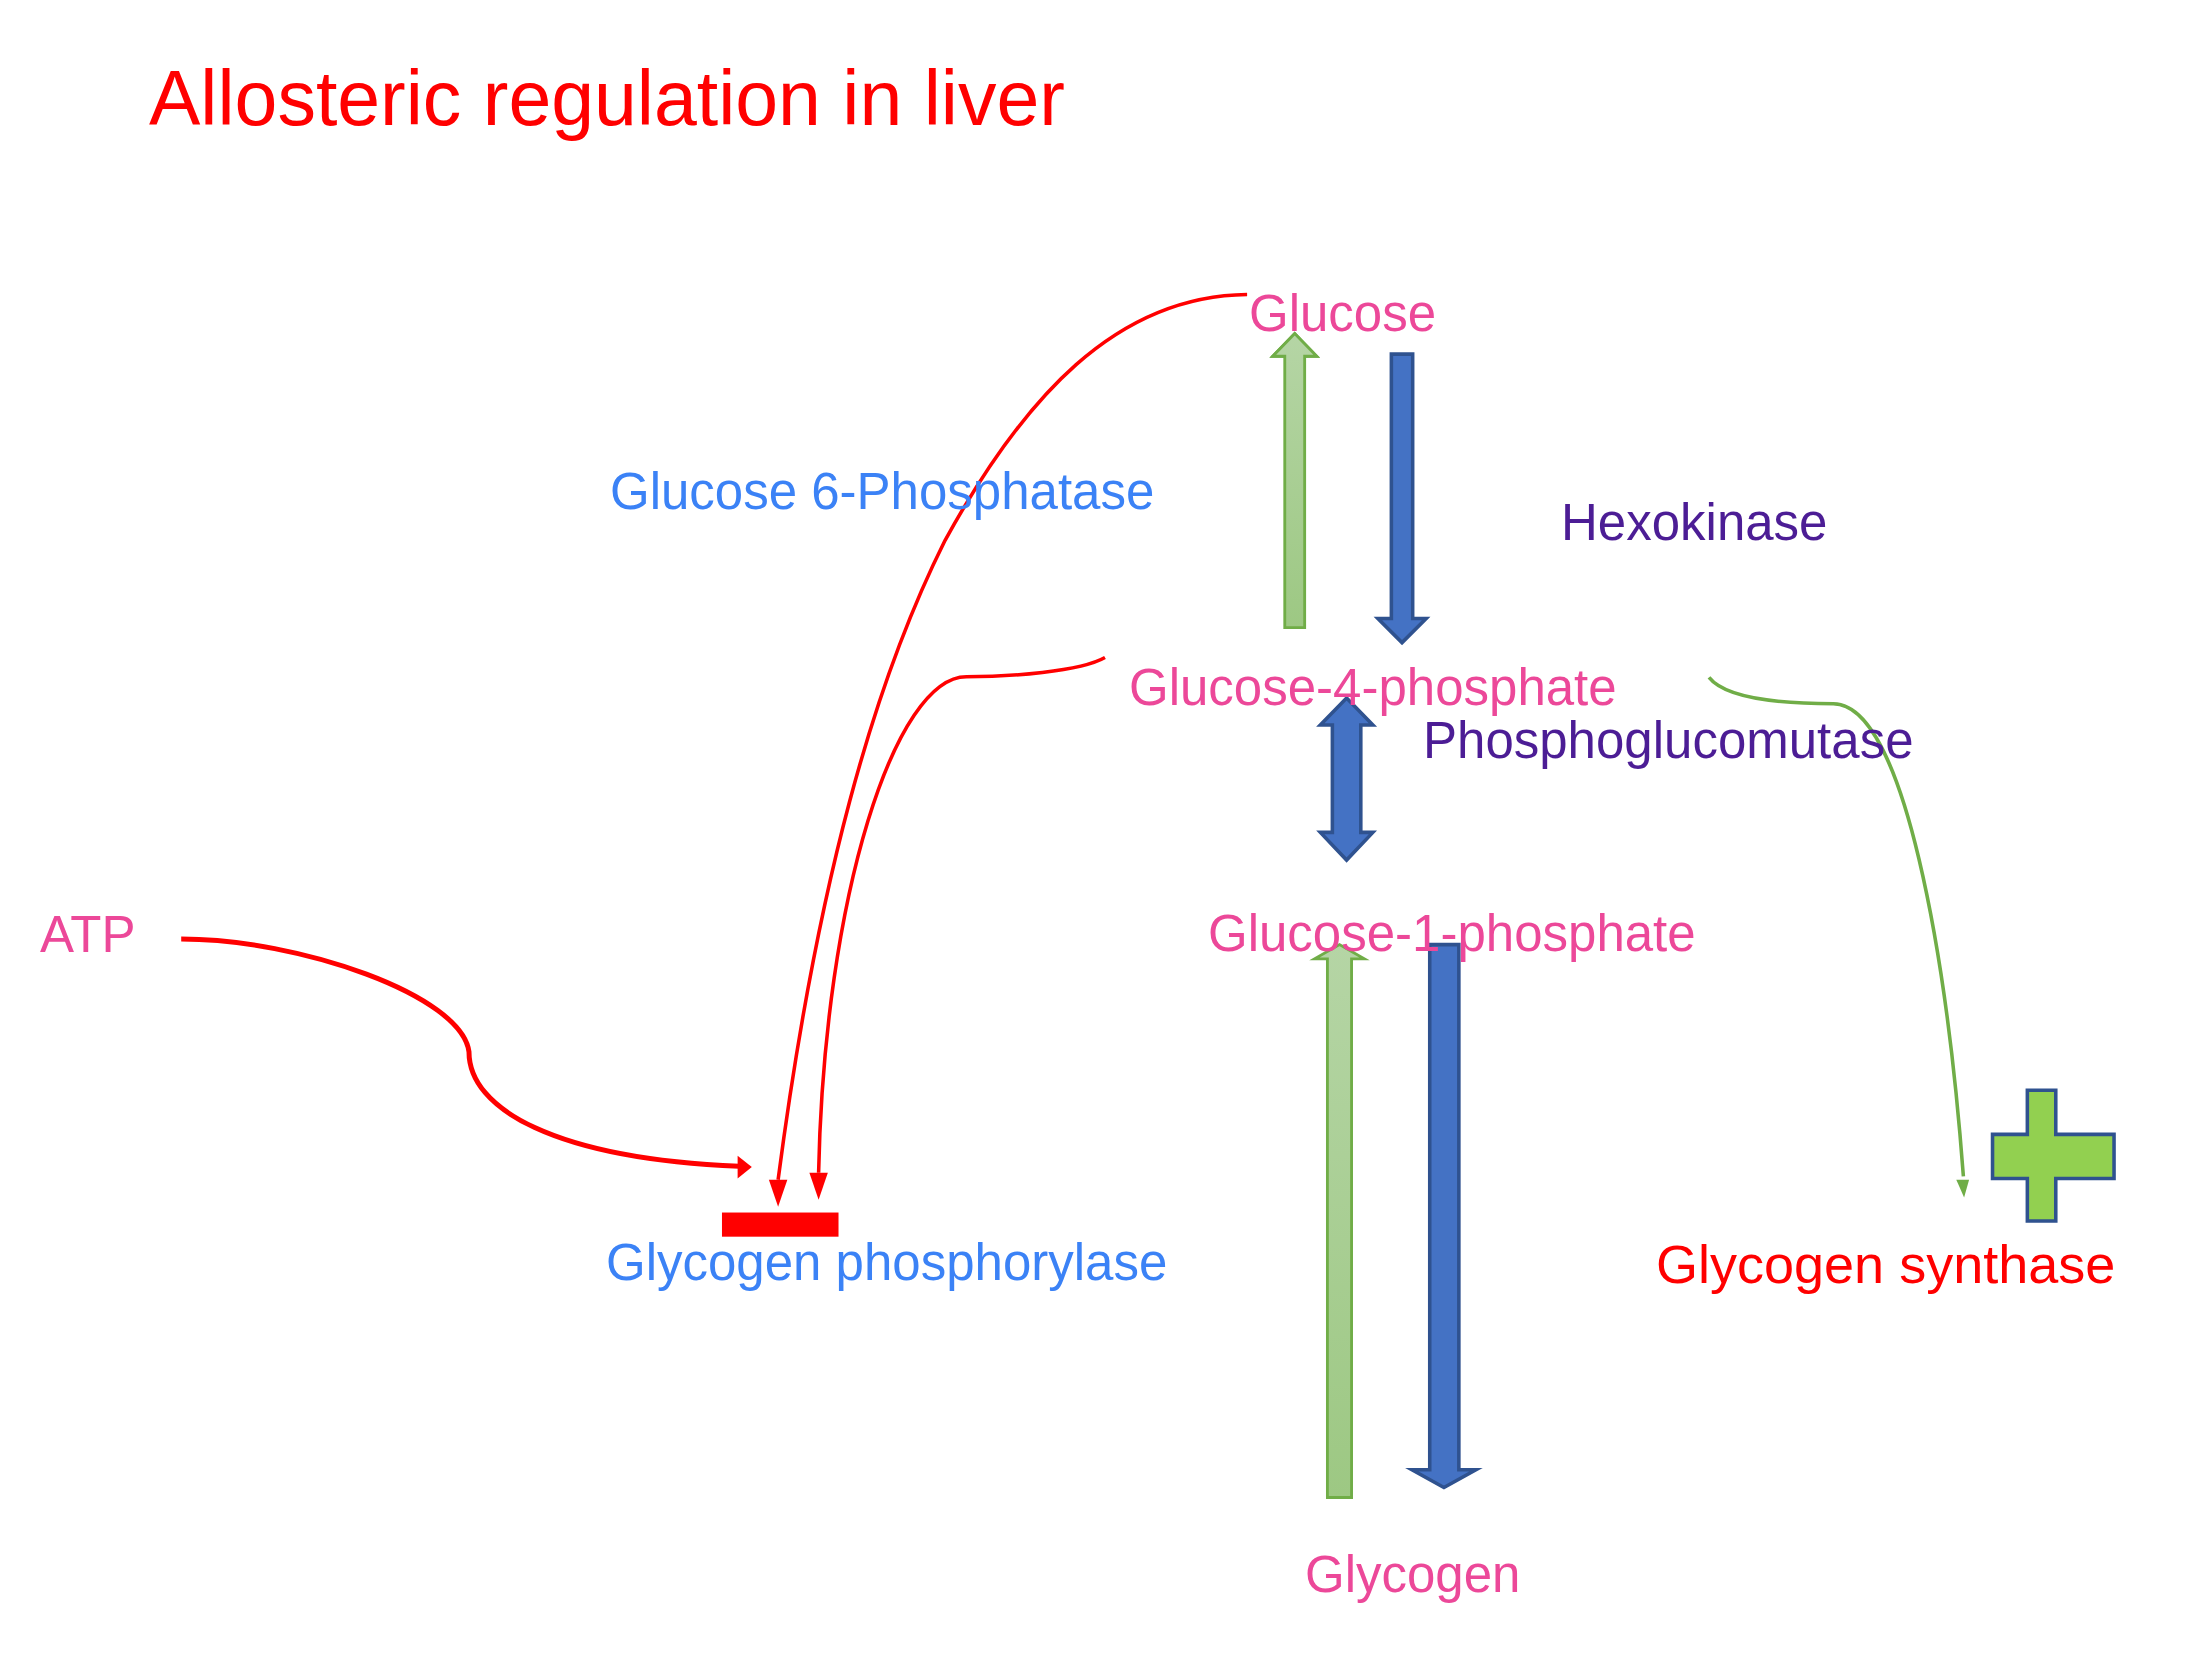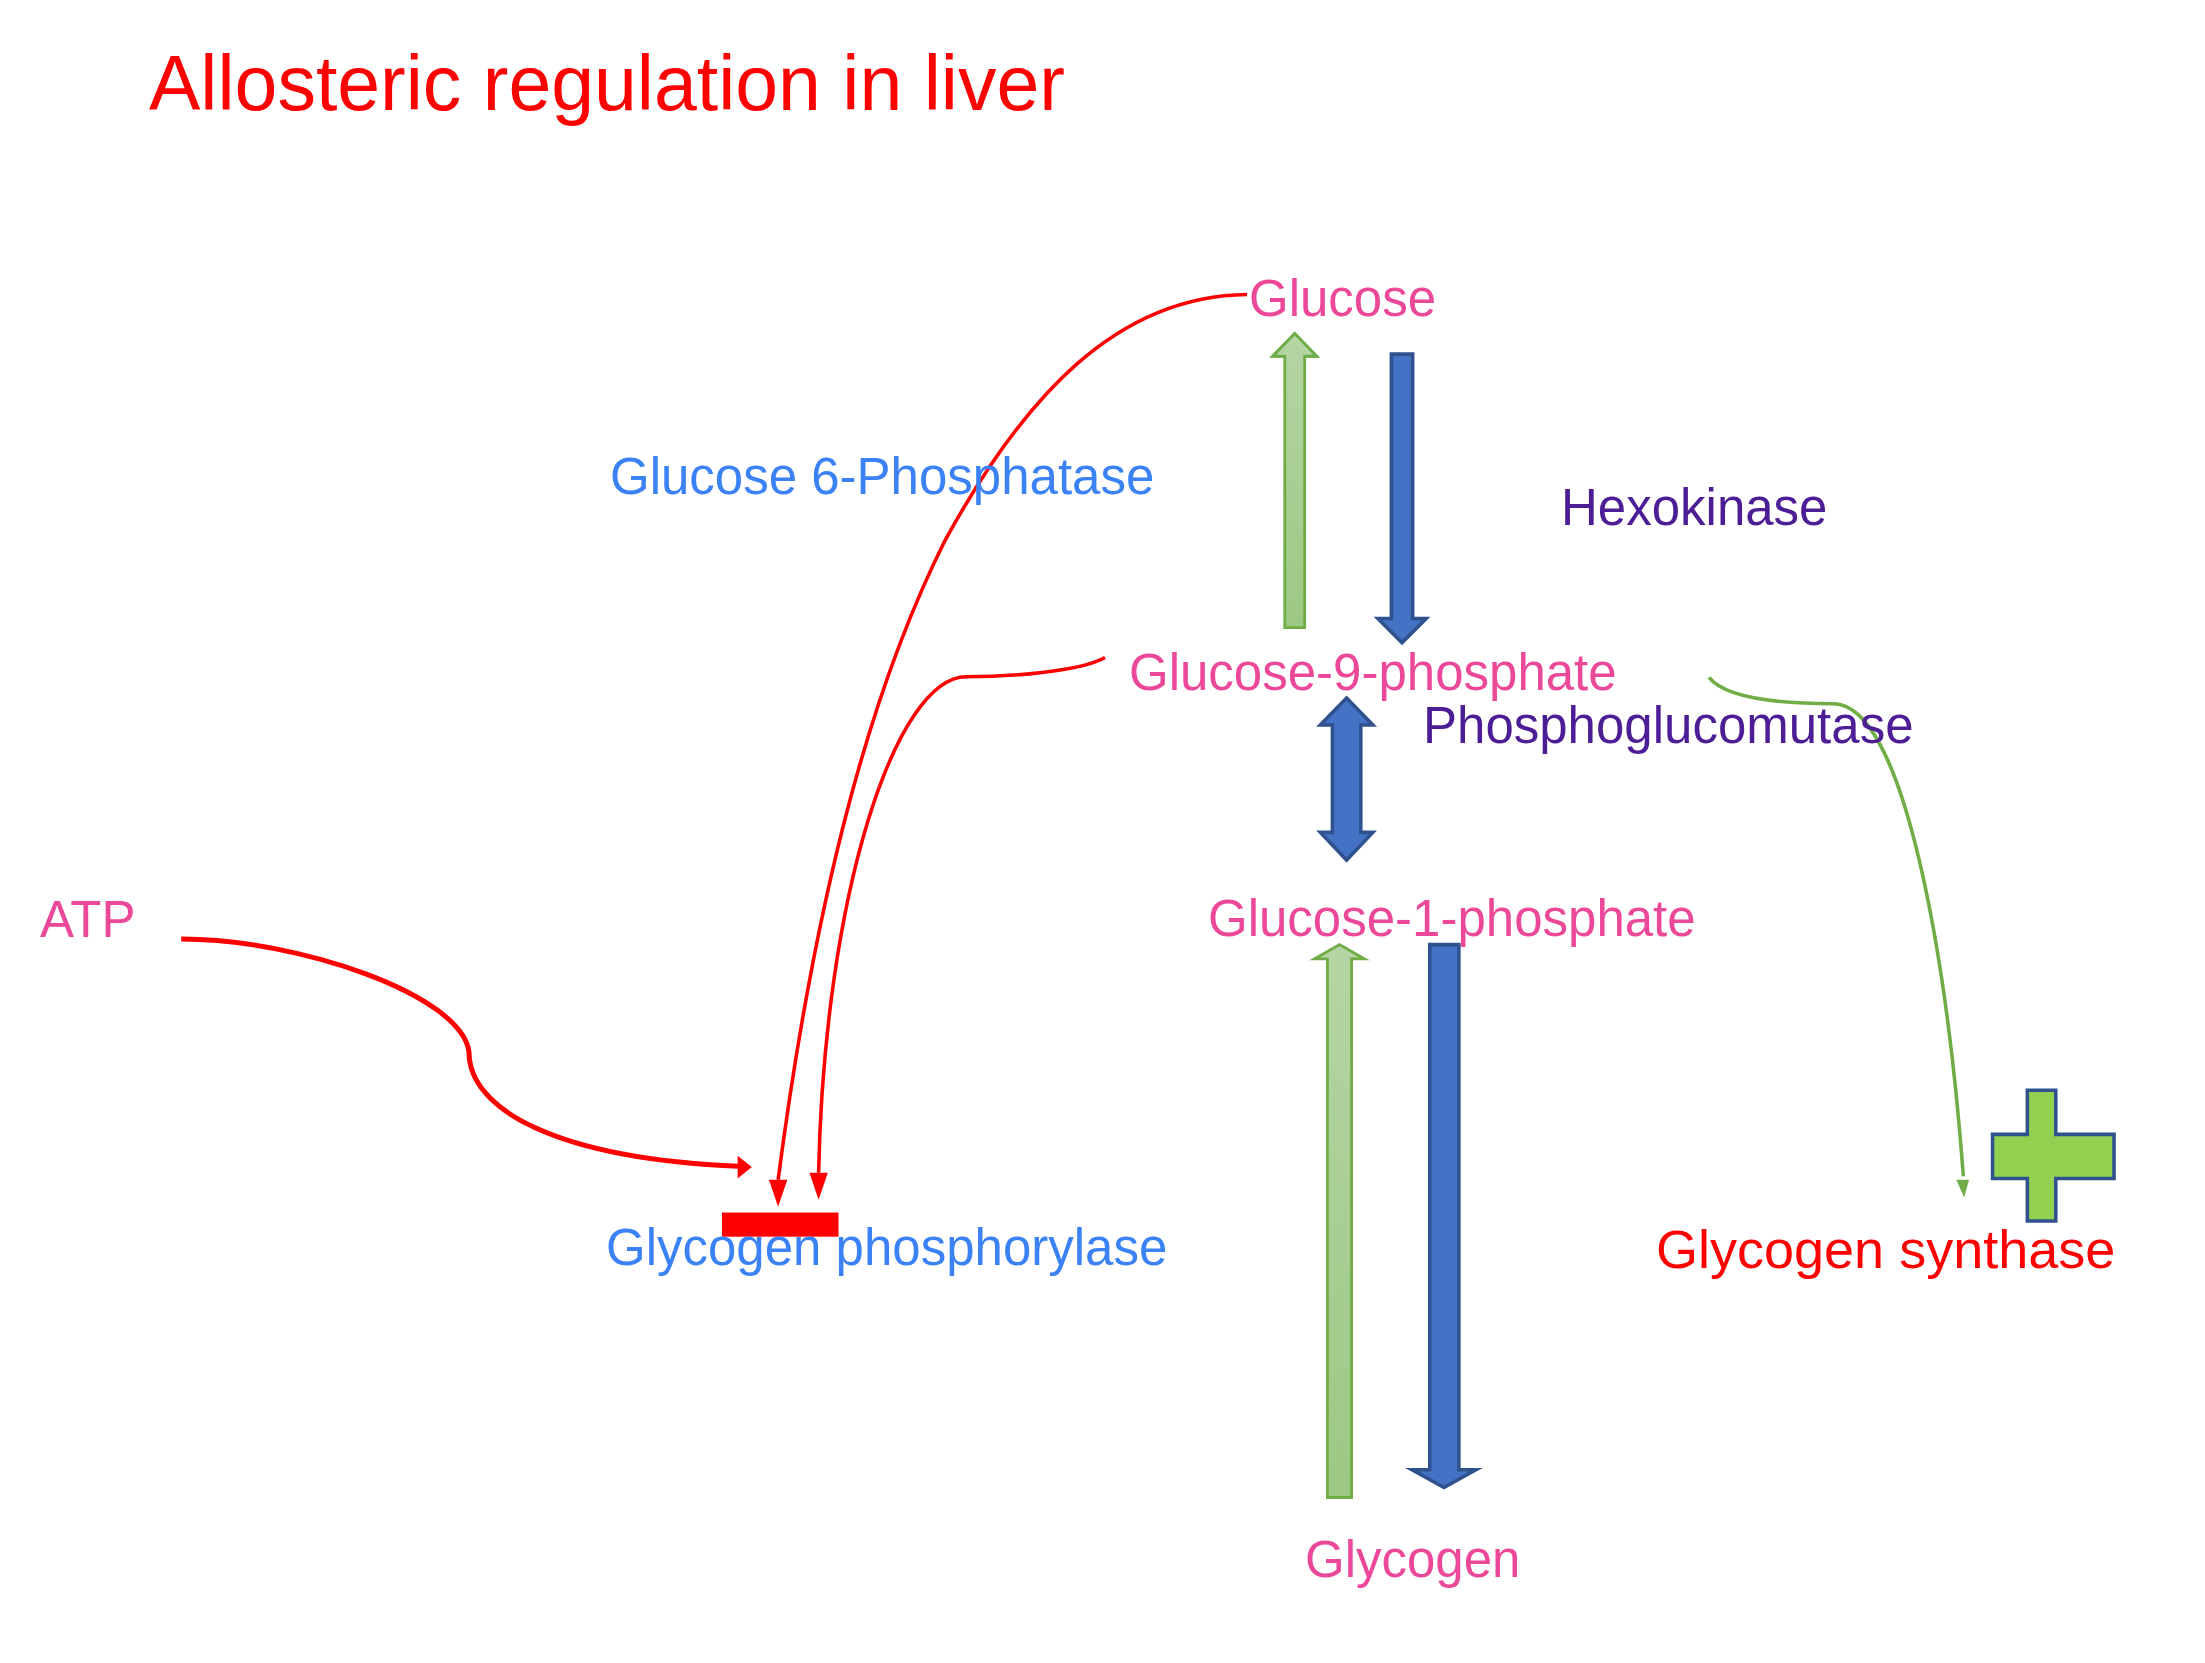--- a/index.html
+++ b/index.html
@@ -1,18 +1,18 @@
 <!DOCTYPE html>
 <html style="font-size:11.4px"><head>
 <meta charset="utf-8">
 <style>
   html, body { margin: 0; padding: 0; background: #ffffff; }
   body { width: 2205px; height: 1664px; position: relative; overflow: hidden; font-family: "Liberation Sans", sans-serif; }
   #diagram { position: absolute; left: 0; top: 0; width: 2205px; height: 1664px; }
-  .lbl { position: absolute; white-space: nowrap; font-family: "Liberation Sans", sans-serif; line-height: 1; }
+  .lbl { position: absolute; white-space: nowrap; font-family: "Liberation Sans", sans-serif; line-height: 1; margin-top: 15px; }
   .title { left: 149px; top: 45px; font-size: 77px; color: #ff0000; }
   .metab { font-size: 51px; color: #ec4899; }
   .enz-blue { font-size: 51px; color: #3b82f6; }
   .enz-red { font-size: 54px; color: #ff0000; }
   .enz-black { font-size: 51px; color: #4c1d95; }
 </style>
 </head>
 <body>
 
 <svg id="diagram" viewBox="0 0 3103 2341" xmlns="http://www.w3.org/2000/svg">
@@ -49,21 +49,21 @@
 
   <path d="M2405,953 C2430,985 2520,990 2580,990 C2680,990 2740,1350 2763,1655" fill="none" stroke="#70ad47" stroke-width="5"></path>
   <polygon points="2753,1660 2771,1660 2764,1685" fill="#70ad47"></polygon>
 
   <path d="M2853,1534 L2893,1534 L2893,1596 L2975,1596 L2975,1658 L2893,1658 L2893,1718 L2853,1718 L2853,1658 L2804,1658 L2804,1596 L2853,1596 Z" fill="#92d050" stroke="#2f528f" stroke-width="5"></path>
 </svg>
 
 <div class="lbl title">Allosteric regulation in liver</div>
 
 <div class="lbl metab" style="left:1249px; top:273px;">Glucose</div>
-<div class="lbl metab" style="left:1129px; top:647px;">Glucose-9-phosphate</div>
+<div class="lbl metab" style="left:1129px; top:647px;">Glucose-4-phosphate</div>
 <div class="lbl metab" style="left:1208px; top:893px;">Glucose-1-phosphate</div>
 <div class="lbl metab" style="left:1305px; top:1534px;">Glycogen</div>
 <div class="lbl metab" style="left:40px; top:894px;text-align:right;">ATP</div>
 
 <div class="lbl enz-blue" style="left:610px; top:451px;">Glucose 6-Phosphatase</div>
 <div class="lbl enz-black" style="left:1561px; top:482px;">Hexokinase</div>
 <div class="lbl enz-black" style="left:1423px; top:700px;">Phosphoglucomutase</div>
 <div class="lbl enz-blue" style="left:606px; top:1222px;text-align:right;">Glycogen phosphorylase</div>
 <div class="lbl enz-red" style="left:1656px; top:1222px;">Glycogen synthase</div>
 

